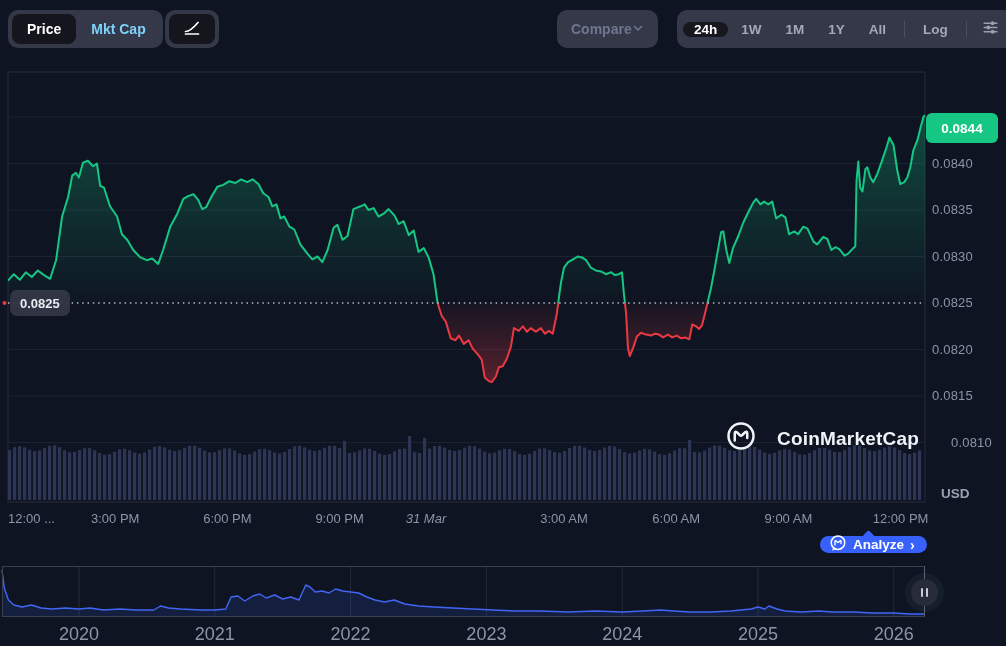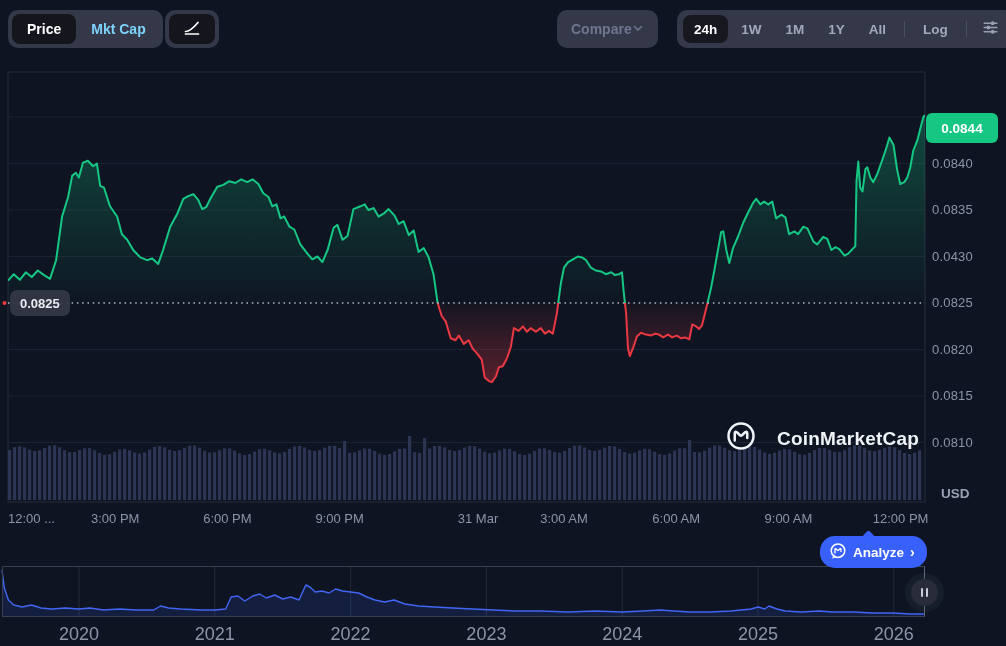--- a/index.html
+++ b/index.html
@@ -26,21 +26,21 @@
   #group-mode{left:8px;}
   #group-type{left:165px;}
   .compare-btn{
     position:absolute;left:557px;top:10px;height:38px;padding:0 14px;
     background:#343848;border:none;border-radius:10px;cursor:pointer;
     color:#6f7690;font-weight:600;font-size:14px;
     display:flex;align-items:center;z-index:5;font-family:inherit;
   }
   #group-range{left:677px;padding:4px 6px;}
   .range-btn{
-    height:28px;border:none;border-radius:8px;background:transparent;
+    height:15px;border:none;border-radius:8px;background:transparent;
     color:#a3a9bc;font-weight:700;font-size:13.5px;padding:0 11px;
     cursor:pointer;font-family:inherit;
   }
   .range-btn.active{background:#16171f;color:#fff;}
   .vsep{width:1px;height:16px;background:#4a4f61;margin:0 5px;}
   .icon-btn{
     width:34px;height:30px;border:none;background:transparent;border-radius:8px;
     display:flex;align-items:center;justify-content:center;cursor:pointer;
   }
   
@@ -65,21 +65,21 @@
   .price-badge{
     position:absolute;left:926px;top:113px;width:72px;height:30px;
     background:#16c784;border-radius:6px;color:#fff;font-size:13.5px;
     font-weight:700;display:flex;align-items:center;justify-content:center;z-index:4;
   }
   .watermark{
     position:absolute;left:726px;top:421px;display:flex;align-items:center;gap:21px;
     color:#f0f3f8;font-size:19px;font-weight:700;z-index:3;letter-spacing:.2px;
   }
   .analyze-btn{
-    position:absolute;left:820px;top:536px;height:32px;padding:0 12px 0 9px;
+    position:absolute;left:820px;top:536px;height:17px;padding:0 12px 0 9px;
     background:#3861fb;border:none;border-radius:15px;cursor:pointer;
     color:#fff;font-size:13.5px;font-weight:700;display:flex;align-items:center;
     gap:6px;z-index:6;font-family:inherit;
   }
   .analyze-tail{
     position:absolute;left:44px;top:-4px;width:9px;height:9px;background:#3861fb;
     transform:rotate(45deg);border-radius:2px;
   }
   .analyze-chev{font-size:14px;font-weight:700;line-height:1;}
   
@@ -374,32 +374,32 @@
           <circle cx="6" cy="8" r="1.8" fill="#9aa0b2"></circle>
           <circle cx="10" cy="12" r="1.8" fill="#9aa0b2"></circle>
       </svg>
     </span>
   </button>
 </div>
 
 <div id="y-axis">
     <div class="y-label" style="top: 155.5px;">0.0840</div>
     <div class="y-label" style="top: 202px;">0.0835</div>
-    <div class="y-label" style="top: 248.5px;">0.0430</div>
+    <div class="y-label" style="top: 248.5px;">0.0830</div>
     <div class="y-label" style="top: 295px;">0.0825</div>
     <div class="y-label" style="top: 341.5px;">0.0820</div>
     <div class="y-label" style="top: 388px;">0.0815</div>
-    <div class="y-label" style="top: 434.5px;">0.0810</div>
+    <div class="y-label" style="top: 434.5px; margin-left: 19px;">0.0810</div>
   </div>
 <div id="x-axis">
     <div class="x-label first" style="left: 8px;">12:00 ...</div>
     <div class="x-label" style="left: 115.2px;">3:00 PM</div>
     <div class="x-label" style="left: 227.4px;">6:00 PM</div>
     <div class="x-label" style="left: 339.6px;">9:00 PM</div>
-    <div class="x-label" style="left: 478px;">31 Mar</div>
+    <div class="x-label" style="left: 426px; font-style: italic;">31 Mar</div>
     <div class="x-label" style="left: 564px;">3:00 AM</div>
     <div class="x-label" style="left: 676.2px;">6:00 AM</div>
     <div class="x-label" style="left: 788.4px;">9:00 AM</div>
     <div class="x-label" style="left: 900.6px;">12:00 PM</div>
   </div>
 <div class="usd-label">USD</div>
 
 <div class="baseline-pill">0.0825</div>
 <div class="price-badge">0.0844</div>
 

